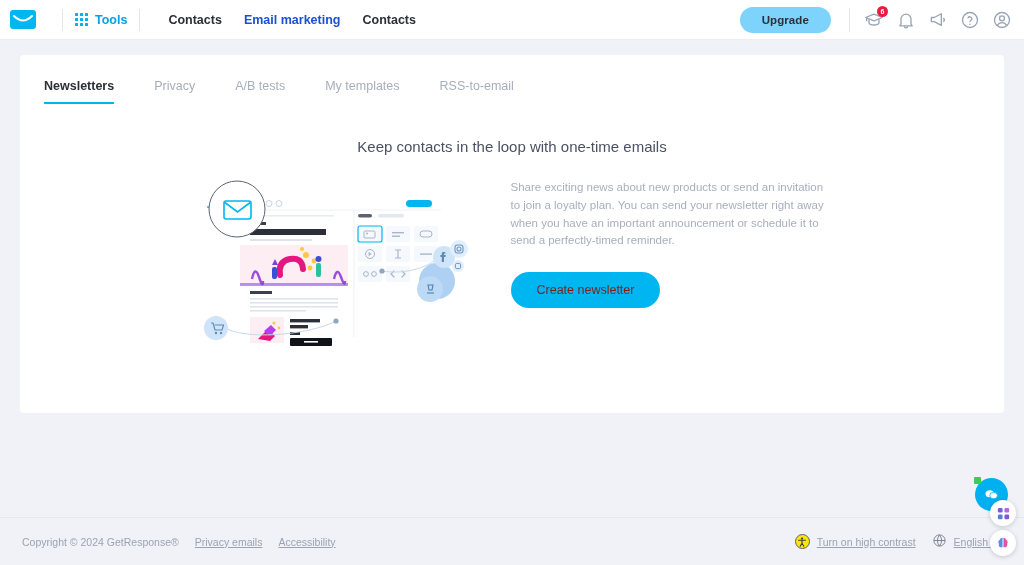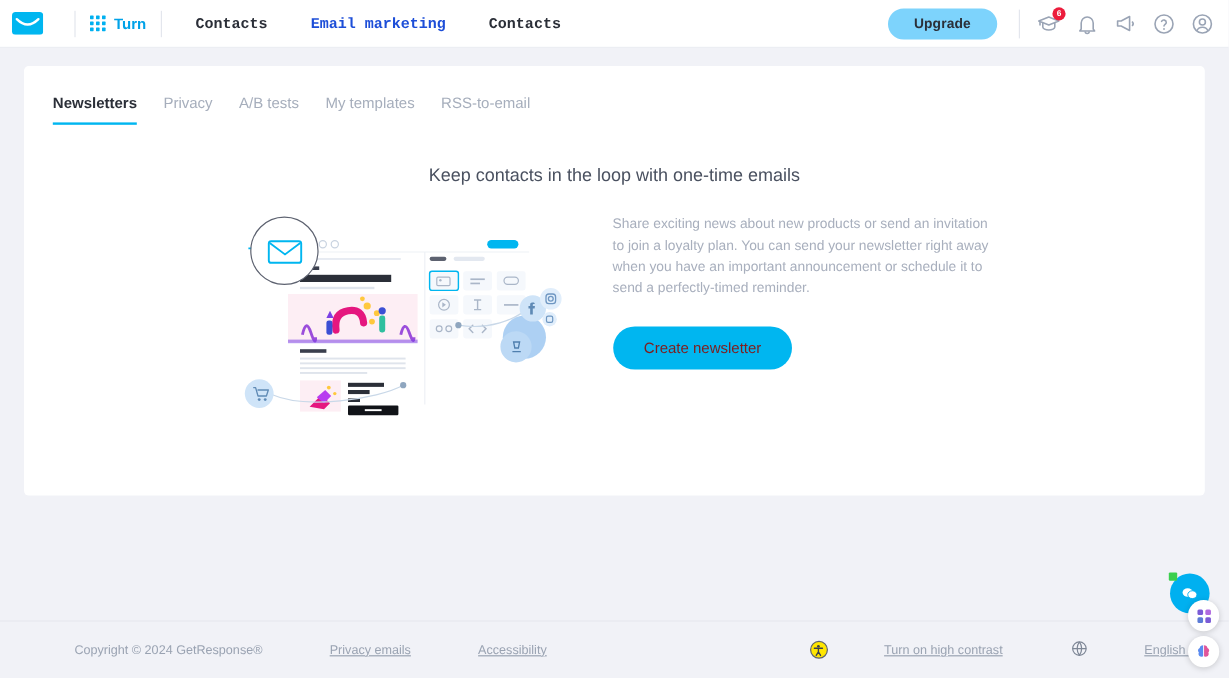--- a/index.html
+++ b/index.html
@@ -18,21 +18,21 @@
     padding: 0 12px 0 10px;
     border-bottom: 1px solid #eceef3;
     position: relative; z-index: 20;
   }
   .logo-env { width: 26px; height: 19px; margin-right: 14px; flex: none; }
   .hdr-div { width: 1px; height: 22px; background: #e3e6ed; margin: 0 12px; }
   .tools-btn { display: flex; align-items: center; gap: 7px; cursor: pointer; }
   .dotgrid { display: grid; grid-template-columns: repeat(3, 3px); grid-gap: 2px; }
   .dotgrid i { width: 3px; height: 3px; background: #00b0f0; display: block; border-radius: .5px; }
   .tools-label { color: #00a2e8; font-size: 12.5px; font-weight: bold; }
-  .mainnav { display: flex; align-items: center; gap: 36px; margin-left: 16px; font-family: Liberation Mono, monospace; }
+  .mainnav { display: flex; align-items: center; gap: 22px; margin-left: 16px; }
   .mainnav a { font-size: 12.5px; font-weight: bold; color: #2b2f38; text-decoration: none; cursor: pointer; }
   .mainnav a.active { color: #1d4ed8; }
   .hdr-right { margin-left: auto; display: flex; align-items: center; gap: 0; }
   .upgrade {
     background: #7dd3fc; color: #2b2f38; font-size: 11.5px; font-weight: bold;
     border: none; border-radius: 14px; padding: 7px 22px; cursor: pointer;
     letter-spacing: .1px;
   }
   .hdr-div2 { width: 1px; height: 24px; background: #e3e6ed; margin: 0 14px 0 18px; }
   .icons { display: flex; align-items: center; gap: 12px; }
@@ -43,21 +43,21 @@
     min-width: 11px; height: 11px; border-radius: 6px;
     display: flex; align-items: center; justify-content: center;
     line-height: 1; padding: 0 2px;
   }
 
   
   .card {
     position: absolute; left: 20px; top: 55px; width: 984px; height: 358px;
     background: #fff; border-radius: 4px;
   }
-  .tabs { display: flex; gap: 22px; padding: 24px 24px 0 24px; }
+  .tabs { display: flex; gap: 40px; padding: 24px 24px 0 24px; }
   .tab {
     font-size: 12.5px; color: #a6aebc; padding-bottom: 9px;
     cursor: pointer; border-bottom: 2px solid transparent; white-space: nowrap;
   }
   .tab.active { color: #2b2f38; font-weight: bold; border-bottom-color: #00b6f0; }
 
   .hero-title {
     text-align: center; font-size: 15px; color: #4a5160;
     margin-top: 34px;
   }
@@ -73,21 +73,21 @@
     border-radius: 20px; padding: 11px 26px; font-size: 12.5px;
     cursor: pointer;
   }
 
   
   .footer {
     position: absolute; left: 0; bottom: 0; width: 1024px; height: 48px;
     border-top: 1px solid #e6e8ef;
     display: flex; align-items: center; padding: 0 22px;
   }
-  .footer a, .footer span { font-size: 10.5px; color: #9aa3b2; margin-left: 40px; }
+  .footer a, .footer span { font-size: 10.5px; color: #9aa3b2; }
   .footer a { text-decoration: underline; cursor: pointer; }
   .foot-left { display: flex; align-items: center; gap: 16px; }
   .foot-right { margin-left: auto; display: flex; align-items: center; gap: 16px; }
   .foot-item { display: flex; align-items: center; gap: 7px; }
   .a11y-ic {
     width: 15px; height: 15px; border-radius: 50%; background: #ffe600;
     border: 1.4px solid #5d6270; display: flex; align-items: center;
     justify-content: center; flex: none;
   }
 
@@ -127,21 +127,21 @@
       <i></i>
         <i></i>
         <i></i>
         <i></i>
         <i></i>
         <i></i>
         <i></i>
         <i></i>
         <i></i>
     </span>
-    <span class="tools-label">Turn</span>
+    <span class="tools-label">Tools</span>
   </div>
 
   <div class="hdr-div"></div>
 
   <nav class="mainnav">
     <a>Contacts</a>
     <a class="active">Email marketing</a>
     <a>Contacts</a>
   </nav>
 

